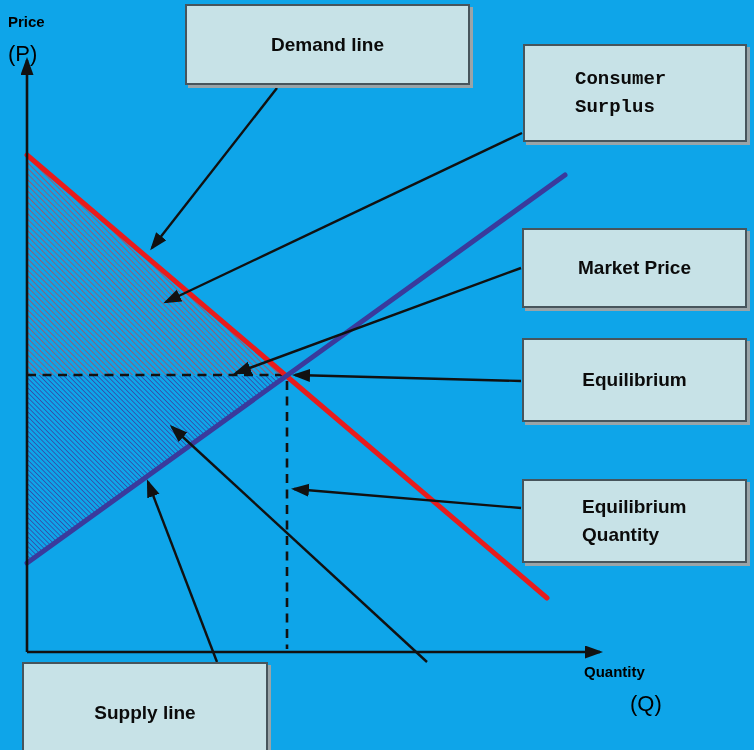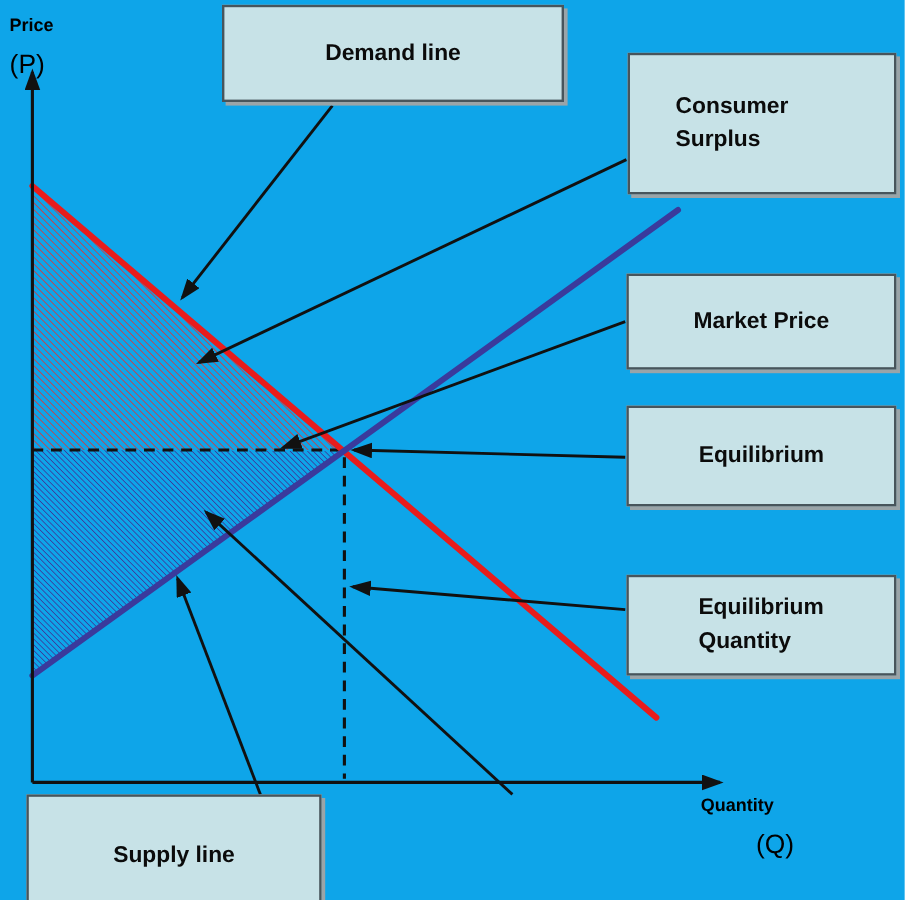--- a/index.html
+++ b/index.html
@@ -11,21 +11,21 @@
   .callout {
     position:absolute; box-sizing:border-box;
     background:#c7e2e7; border:2px solid #47555c;
     box-shadow:3px 3px 0 #9aa4a8;
     display:flex; align-items:center; justify-content:center;
     font-weight:bold; font-size:19px; color:#0b0b0b;
   }
   .callout .txt { white-space:pre-line; line-height:28px; }
   .callout.left-align { justify-content:flex-start; }
   #demand-line-box        { left:185px; top:4px;   width:285px; height:81px; }
-  #consumer-surplus-box   { left:523px; top:44px;  width:224px; height:118px; padding-left:38px; }
+  #consumer-surplus-box   { left:523px; top:44px;  width:224px; height:98px; padding-left:50px;font-family:Liberation Mono, monospace; }
   #market-price-box       { left:522px; top:228px; width:225px; height:80px; }
   #equilibrium-box        { left:522px; top:338px; width:225px; height:84px; }
   #equilibrium-qty-box    { left:522px; top:479px; width:225px; height:84px; padding-left:58px; }
   #supply-line-box        { left:22px;  top:662px; width:246px; height:102px; }
   #producer-surplus-box   { left:285px; top:662px; width:197px; height:86px; }
   .axis-label { position:absolute; color:#000; display:flex; align-items:baseline; gap:11px;flex-direction:column; }
   #price-label    { left:8px;   top:13px; }
   #quantity-label { left:584px; top:663px; }
   #q-symbol-label { left:630px; top:691px; }
   .lbl-word  { font-size:15px; font-weight:bold; }

